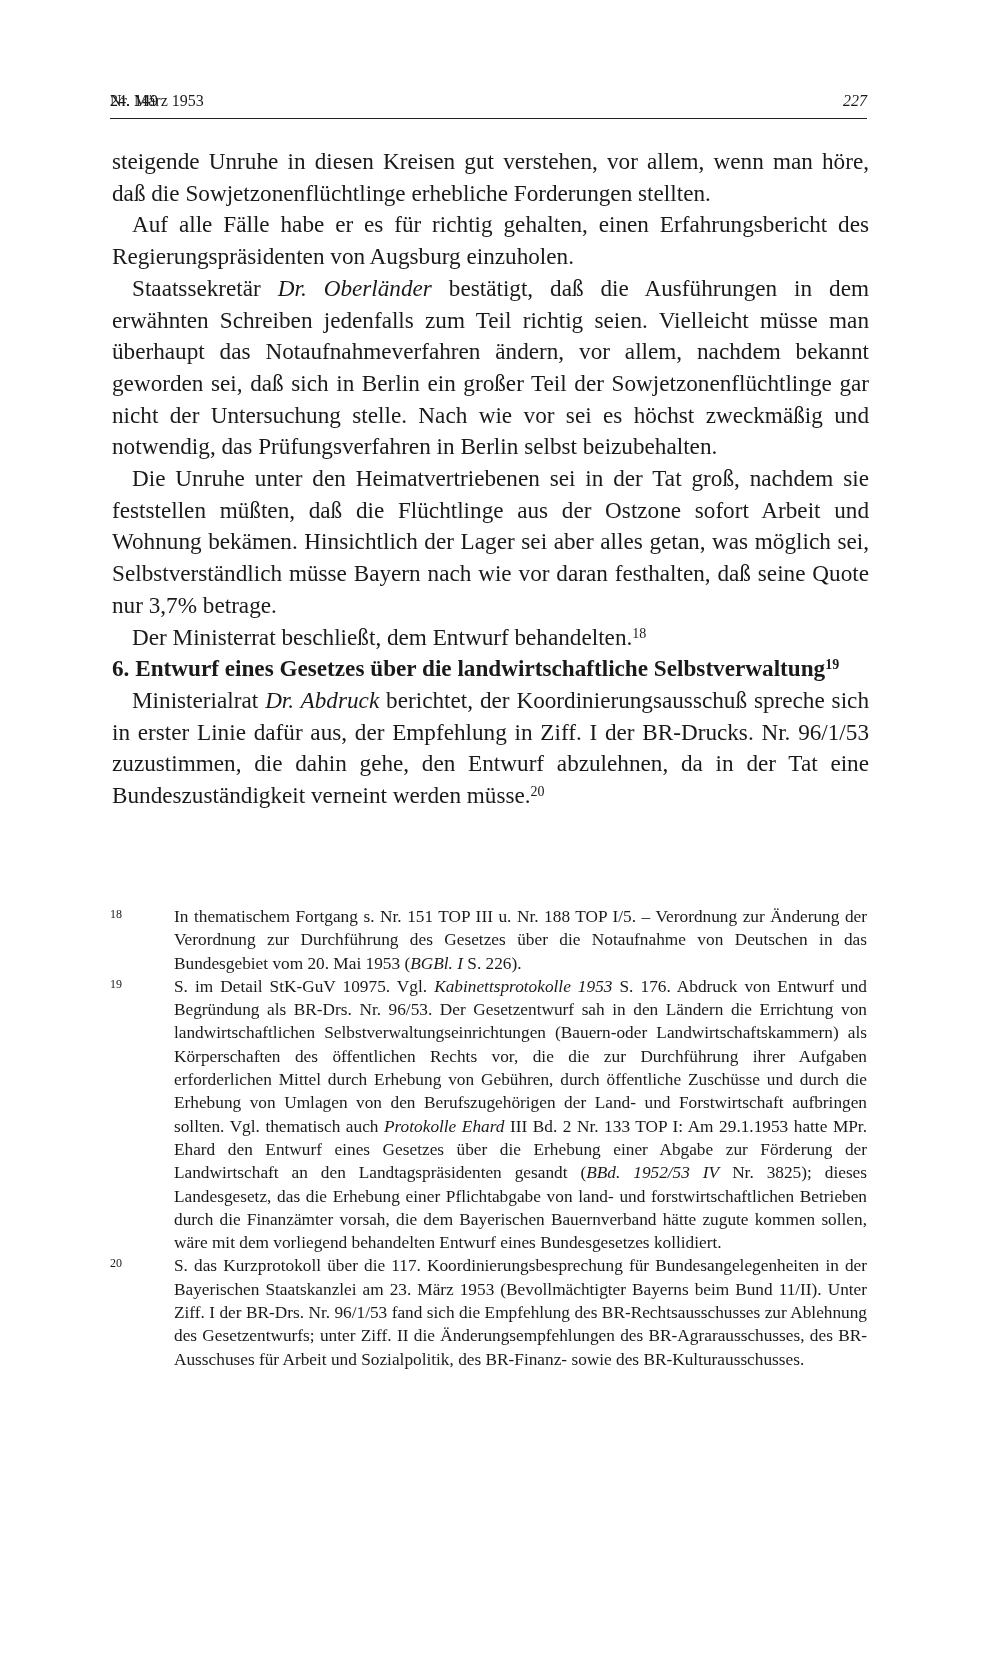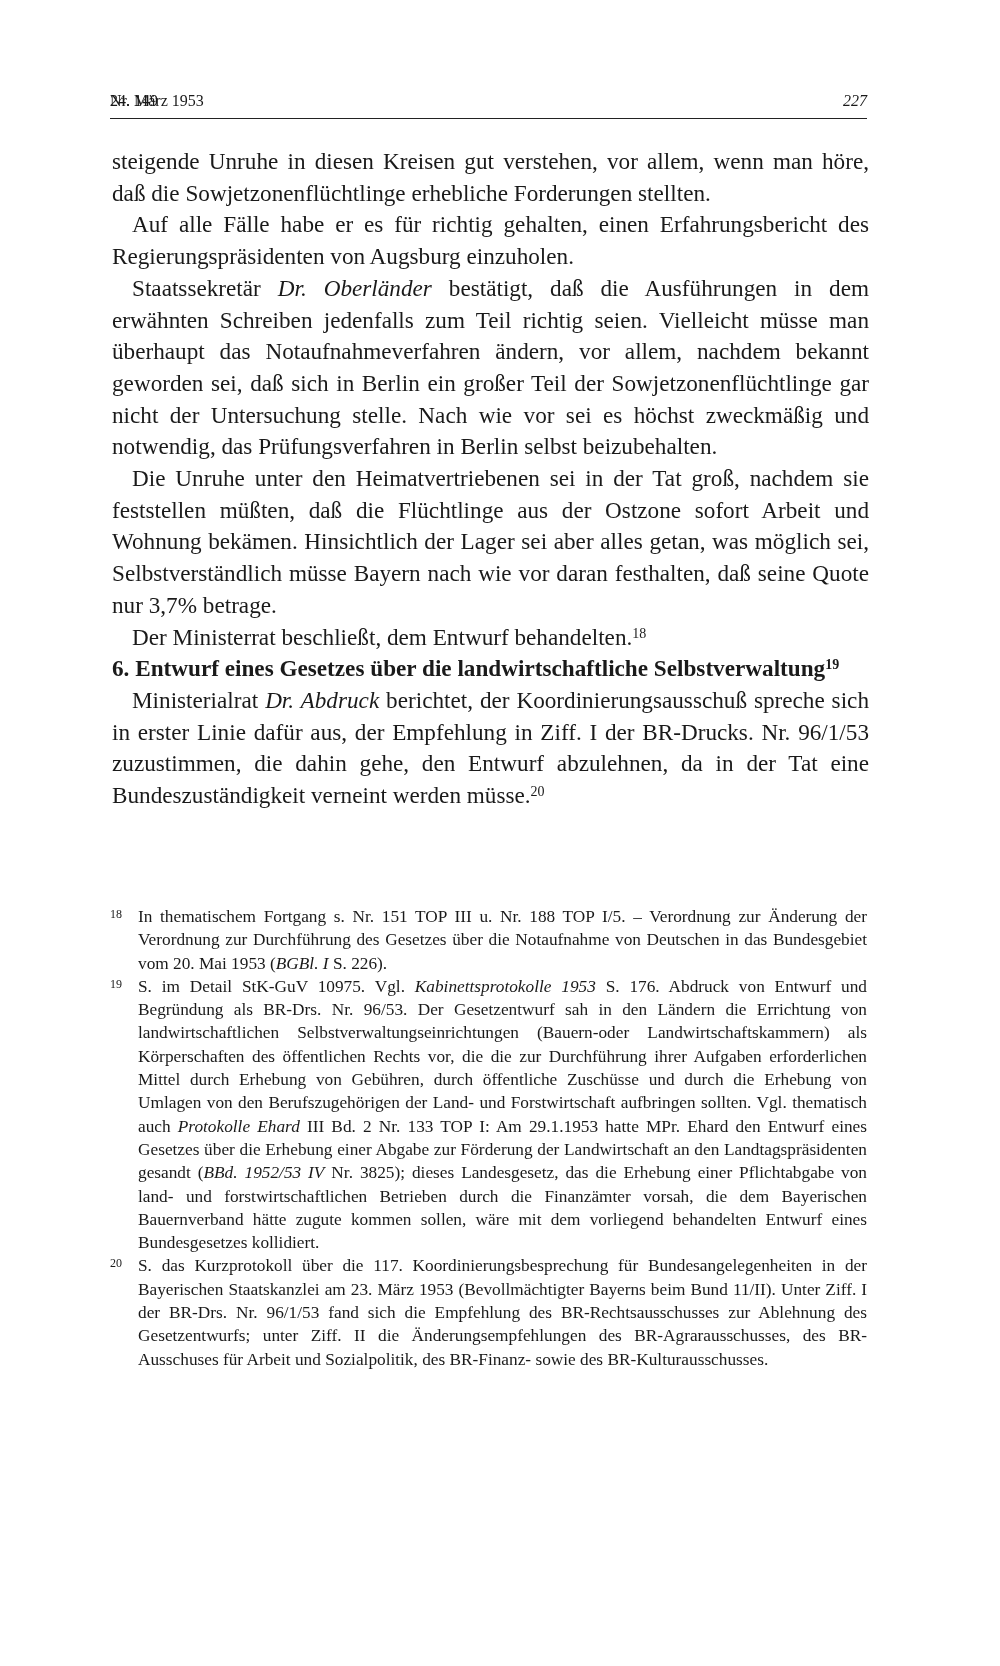--- a/index.html
+++ b/index.html
@@ -25,21 +25,21 @@
     .body-text p + p.heading { margin-top: 0; font-weight: bold; }
     sup { font-size: 14px; vertical-align: 7px; line-height: 0; }
     .footnotes {
       position: absolute; left: 110px; top: 905px; width: 757px;
       font-size: 17.3px; line-height: 23.3px;
     }
     .fn { position: relative; padding-left: 28px; margin-bottom: 0; }
     .fn .num {
       position: absolute; left: 0; top: 0; font-size: 12px; line-height: 18px;
     }
-    .fn .txt { text-align: justify; }
+    .fn .txt { text-align: justify; margin-left: 36px; }
     i { font-style: italic; }
   </style>
 </head>
 <body>
 
 <div class="header">
   <span class="left">Nr. 149</span>
   <span class="center">24. März 1953</span>
   <span class="right">227</span>
 </div>

